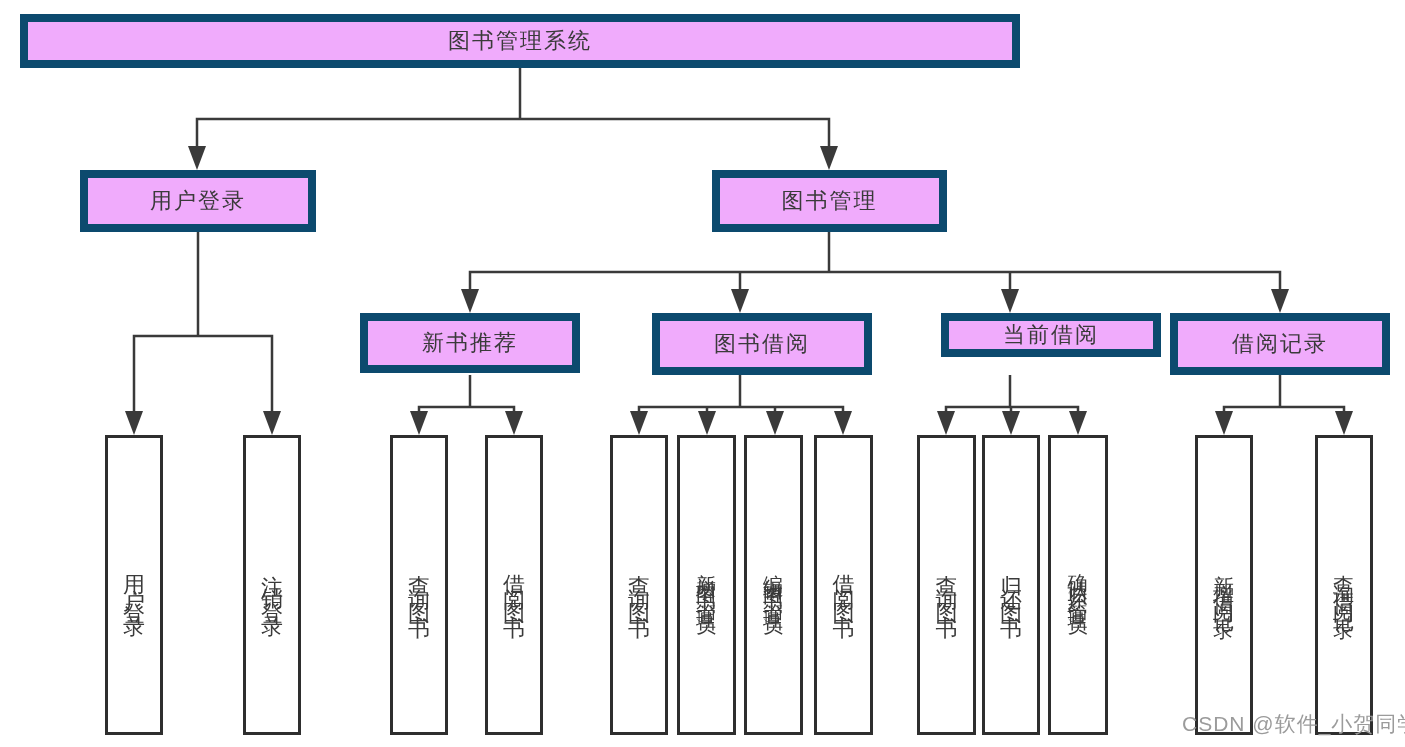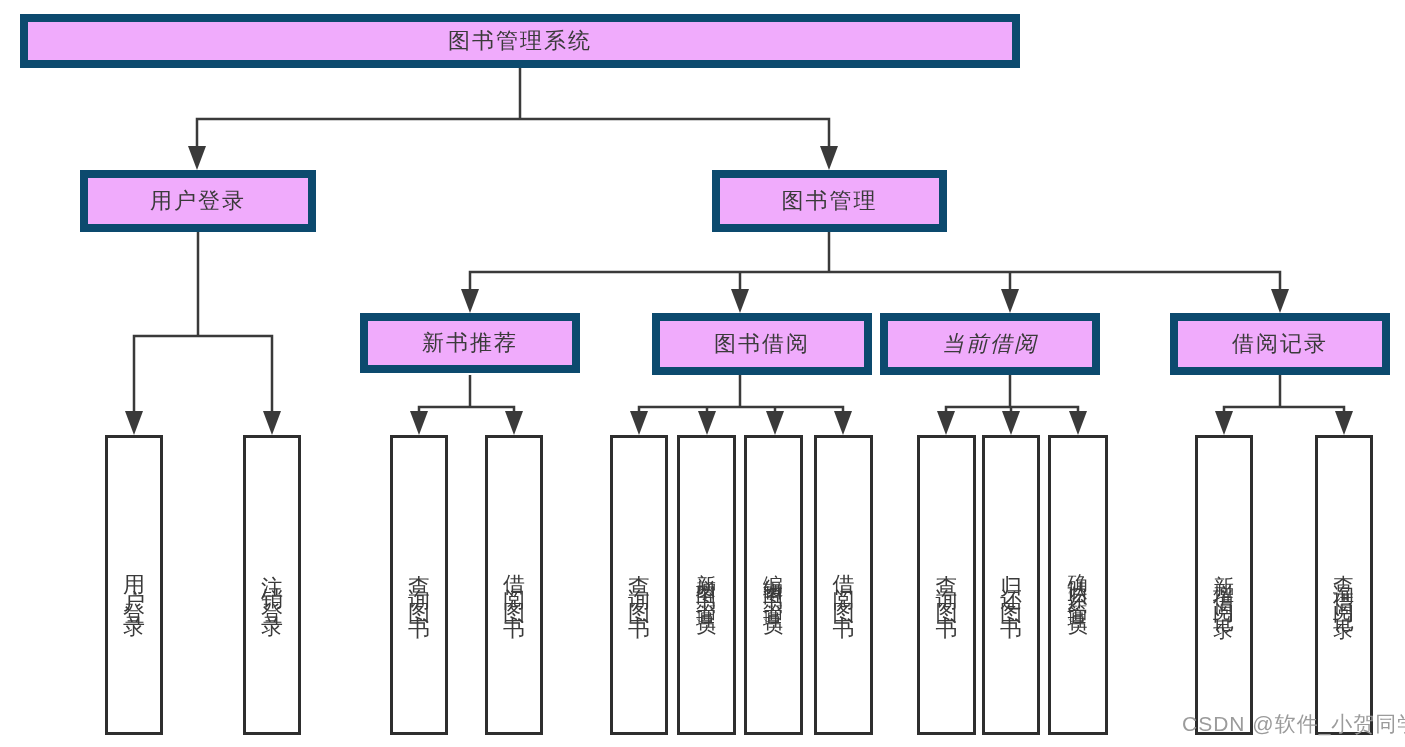--- a/index.html
+++ b/index.html
@@ -53,21 +53,21 @@
   }
   .vtext.med  { font-size: 21px; letter-spacing: 9px; }
   .vtext.long { font-size: 20px; letter-spacing: 6px; }
 
   
   #box-root      { left: 20px;   top: 14px;  width: 1000px; height: 54px; }
   #box-login     { left: 80px;   top: 170px; width: 236px;  height: 62px; }
   #box-mgmt      { left: 712px;  top: 170px; width: 235px;  height: 62px; }
   #box-sec0      { left: 360px;  top: 313px; width: 220px;  height: 60px; }
   #box-sec1      { left: 630px;  top: 313px; width: 220px;  height: 62px; margin-left: 22px; }
-  #box-sec2      { left: 880px;  top: 313px; width: 220px;  height: 62px; font-style: italic; }
+  #box-sec2      { left: 941px;  top: 313px; width: 220px;  height: 44px; }
   #box-sec3      { left: 1170px; top: 313px; width: 220px;  height: 62px; }
 
   
   #leaf-0-0 { left: 105px; }
   #leaf-0-1 { left: 243px; }
   #leaf-1-0 { left: 390px; }
   #leaf-1-1 { left: 485px; }
   #leaf-2-0 { left: 610px; }
   #leaf-2-1 { left: 677px; width: 59px; }
   #leaf-2-2 { left: 744px; width: 59px; }

